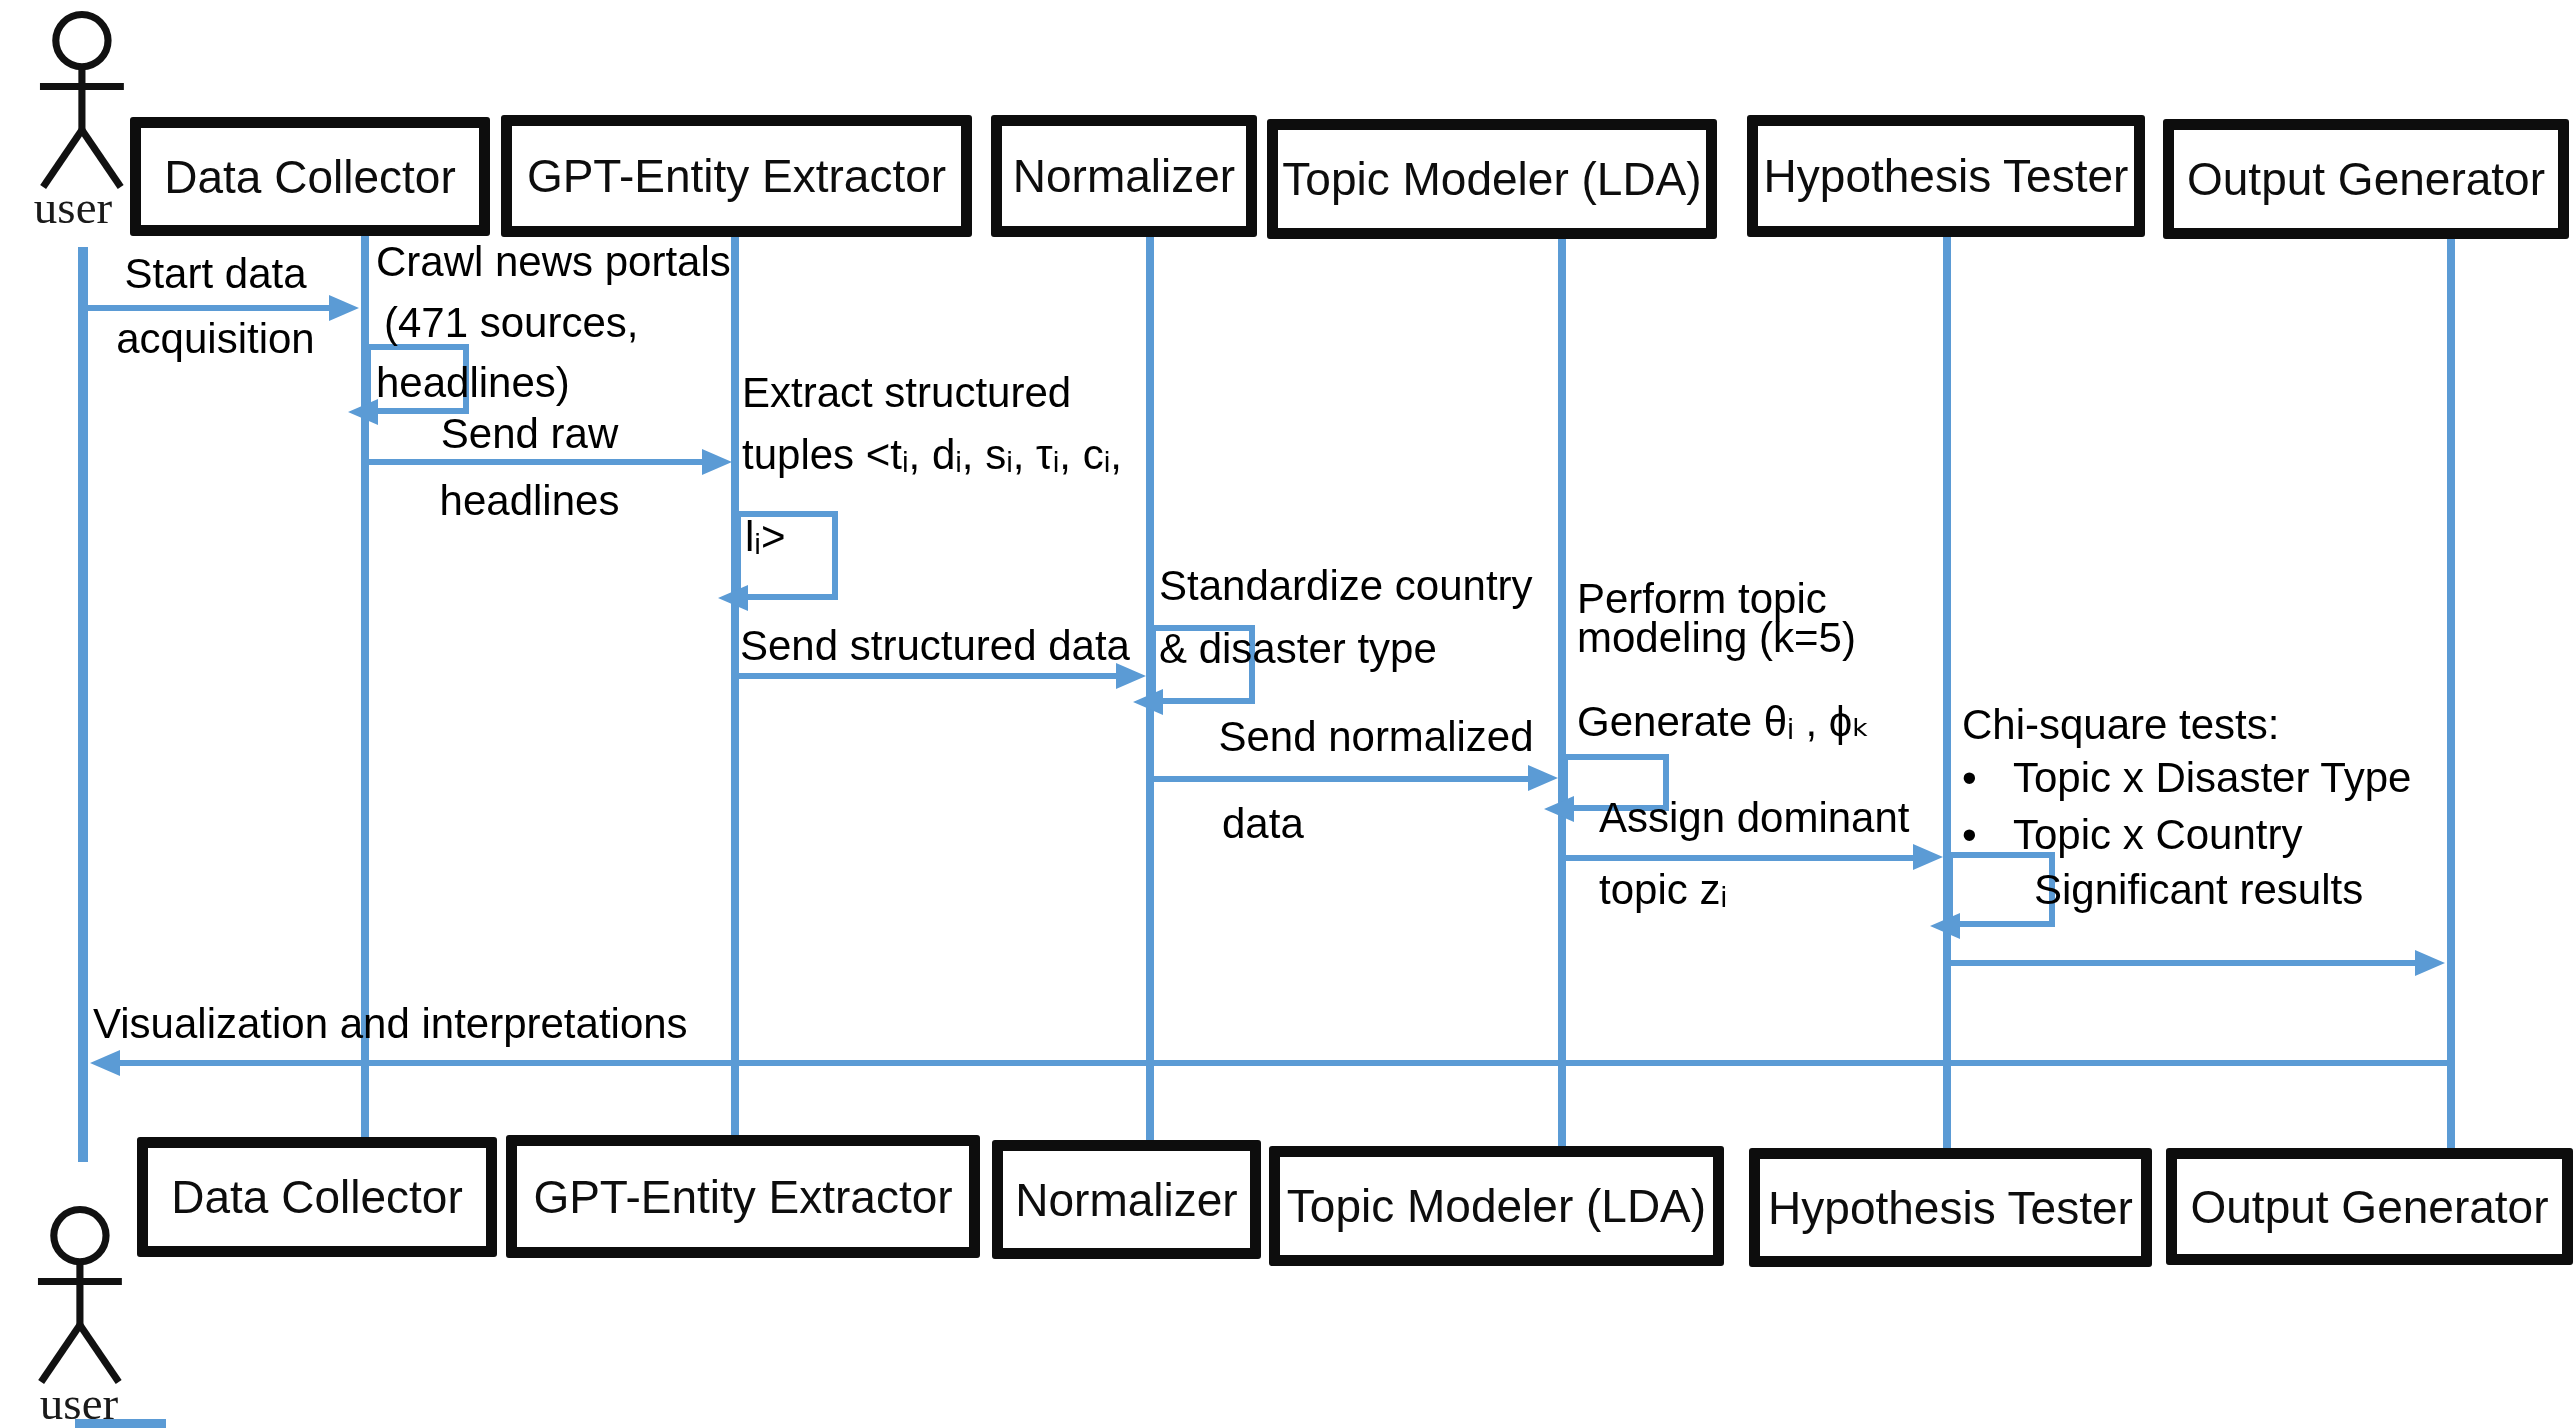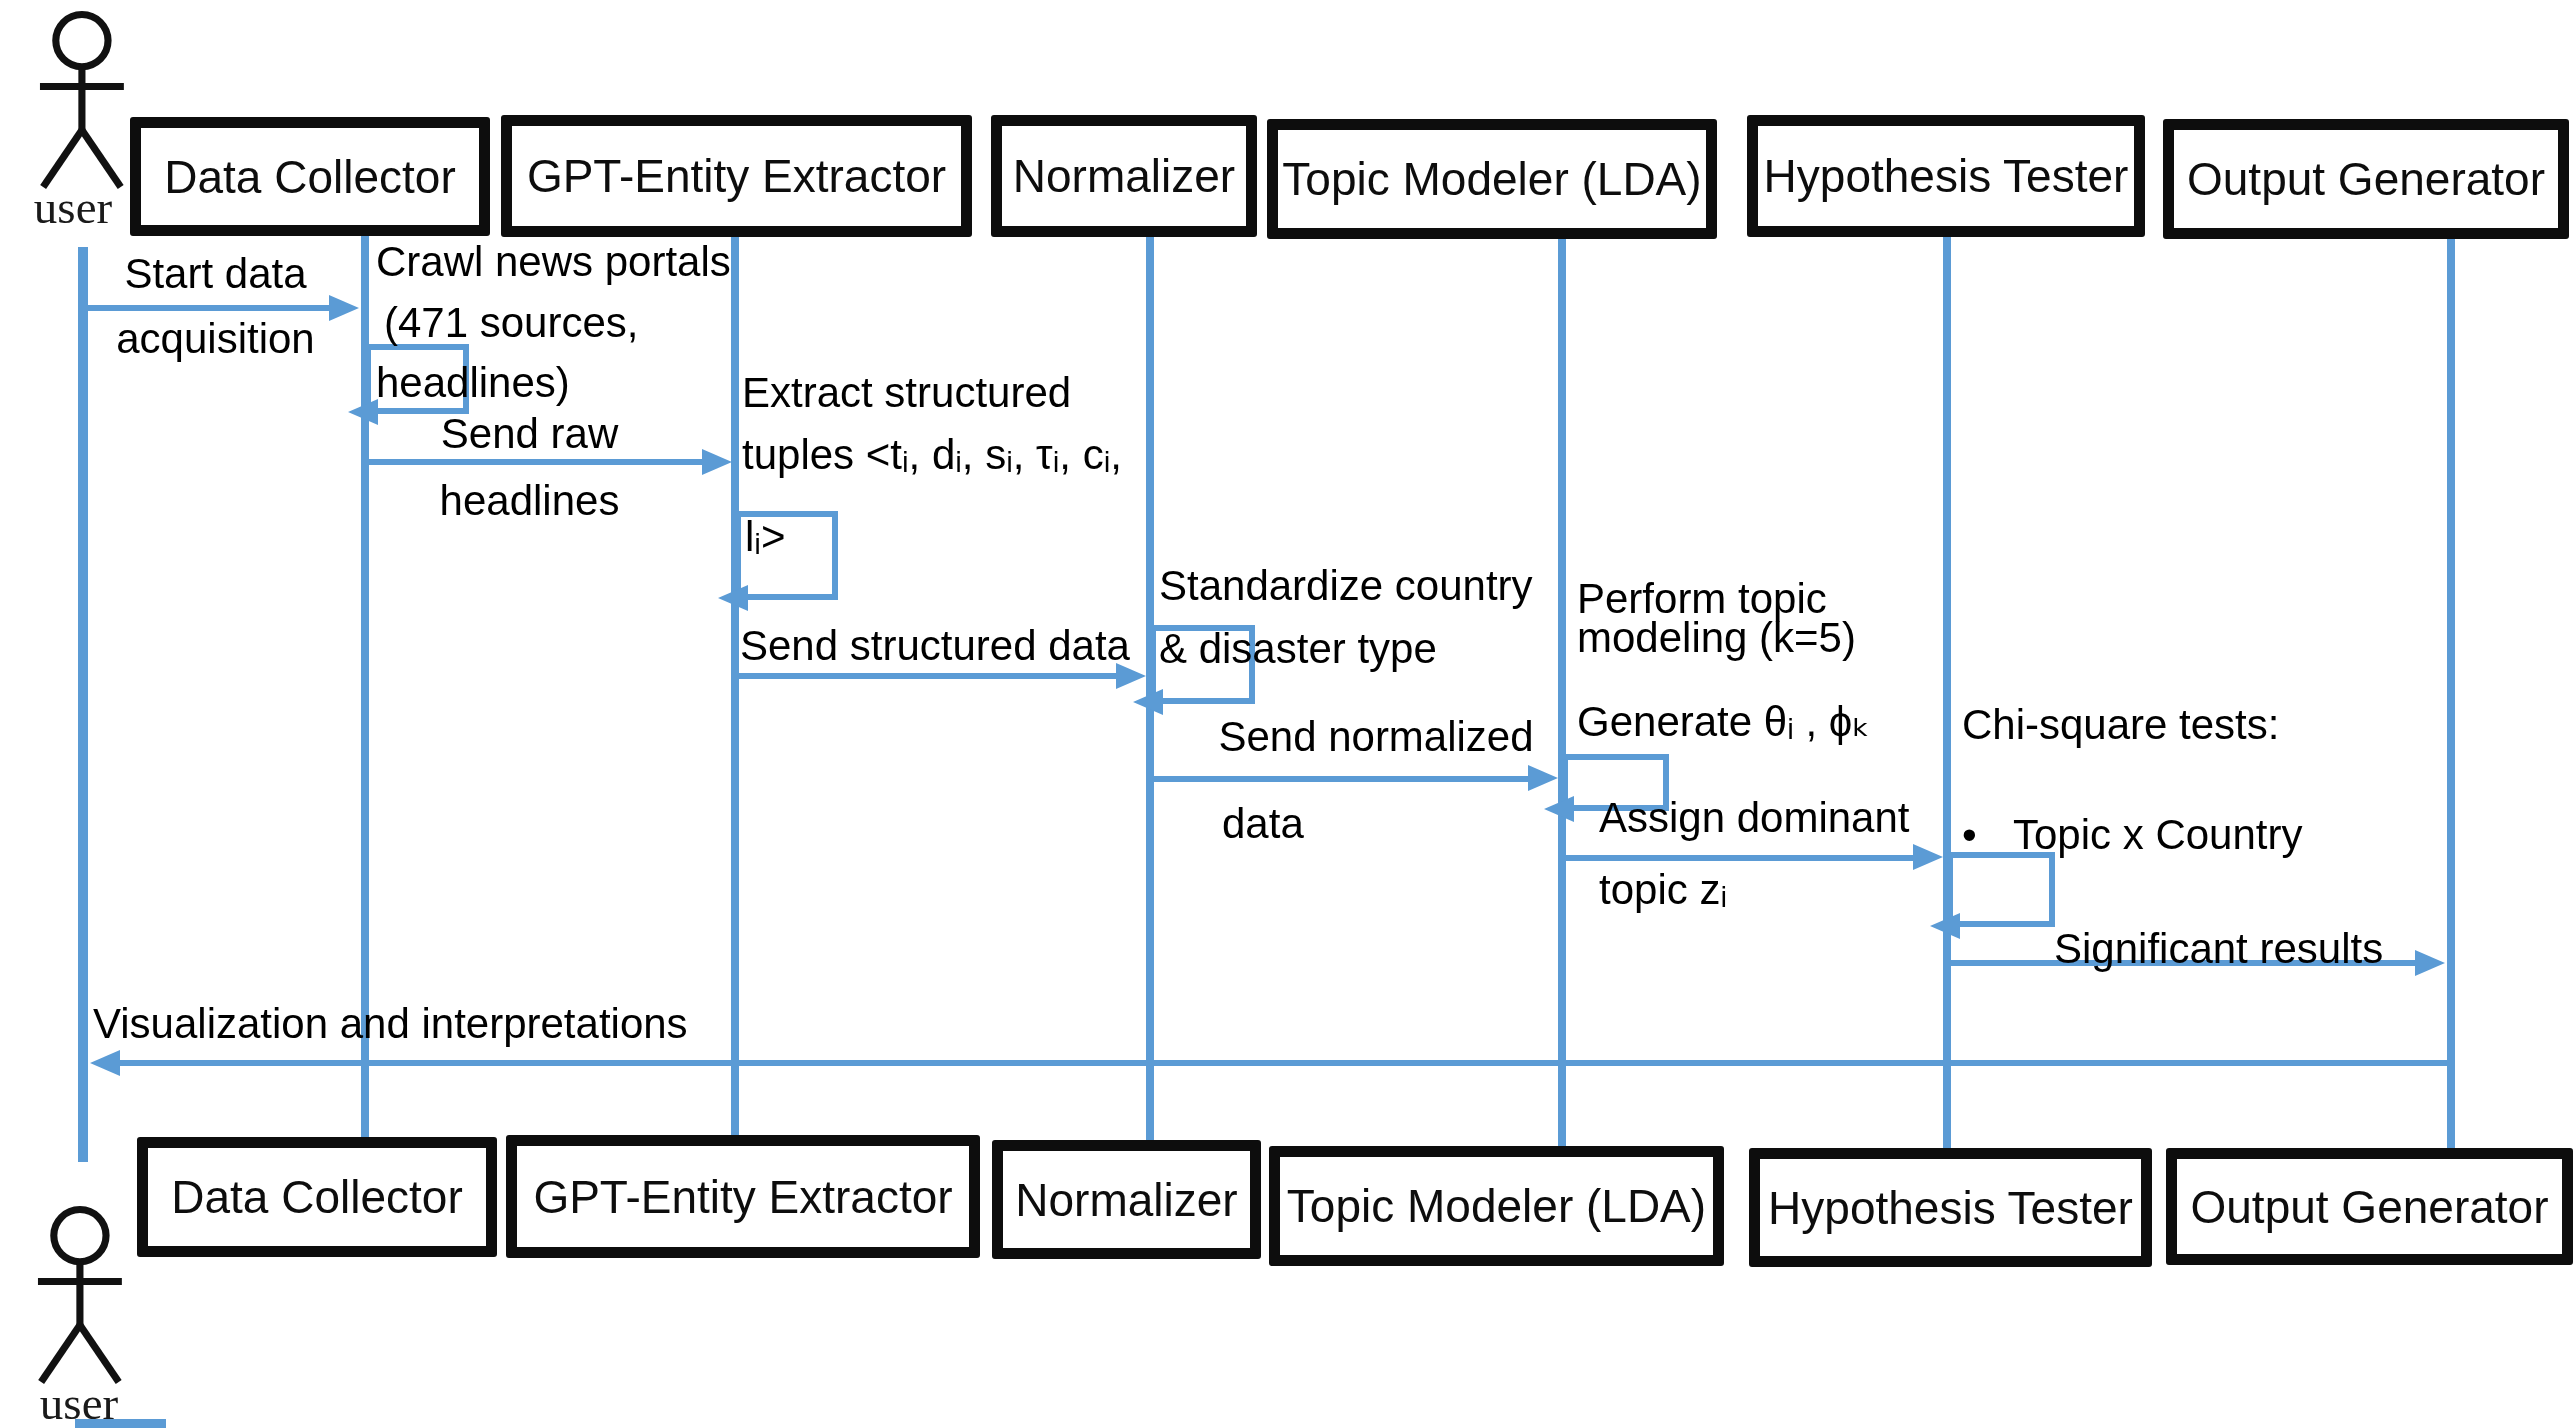--- a/index.html
+++ b/index.html
@@ -109,27 +109,30 @@
   <div class="msg" style="left:1577px;top:699px;">Generate θᵢ , ϕₖ</div>
   <div class="loop" style="left:1562px;top:754px;width:107px;height:57px;"></div>
   <div class="ah-l" style="left:1544px;top:796px;"></div>
 
   <div class="msg" style="left:1599px;top:795px;">Assign dominant</div>
   <div class="aline" style="left:1562px;top:855px;width:353px;"></div>
   <div class="ah-r" style="left:1913px;top:844px;"></div>
   <div class="msg" style="left:1599px;top:867px;">topic zᵢ</div>
 
   <div class="msg" style="left:1962px;top:702px;">Chi-square tests:</div>
+  <div class="msg" style="left:1962px;top:755px;">
+    <span class="bullet-dot">•</span><span>Topic x Disaster Type</span>
+  </div>
   <div class="msg" style="left:1962px;top:812px;">
     <span class="bullet-dot">•</span><span>Topic x Country</span>
   </div>
   <div class="loop" style="left:1947px;top:852px;width:108px;height:75px;"></div>
   <div class="ah-l" style="left:1930px;top:913px;"></div>
 
-  <div class="msg" style="left:2034px;top:926px;margin-left:20px;">Significant results</div>
+  <div class="msg" style="left:2034px;top:867px;">Significant results</div>
   <div class="aline" style="left:1951px;top:960px;width:465px;"></div>
   <div class="ah-r" style="left:2415px;top:950px;"></div>
 
   <div class="msg" style="left:93px;top:1001px;">Visualization and interpretations</div>
   <div class="aline" style="left:119px;top:1060px;width:2332px;"></div>
   <div class="ah-l" style="left:90px;top:1050px;"></div>
 
 </div>
 
 

